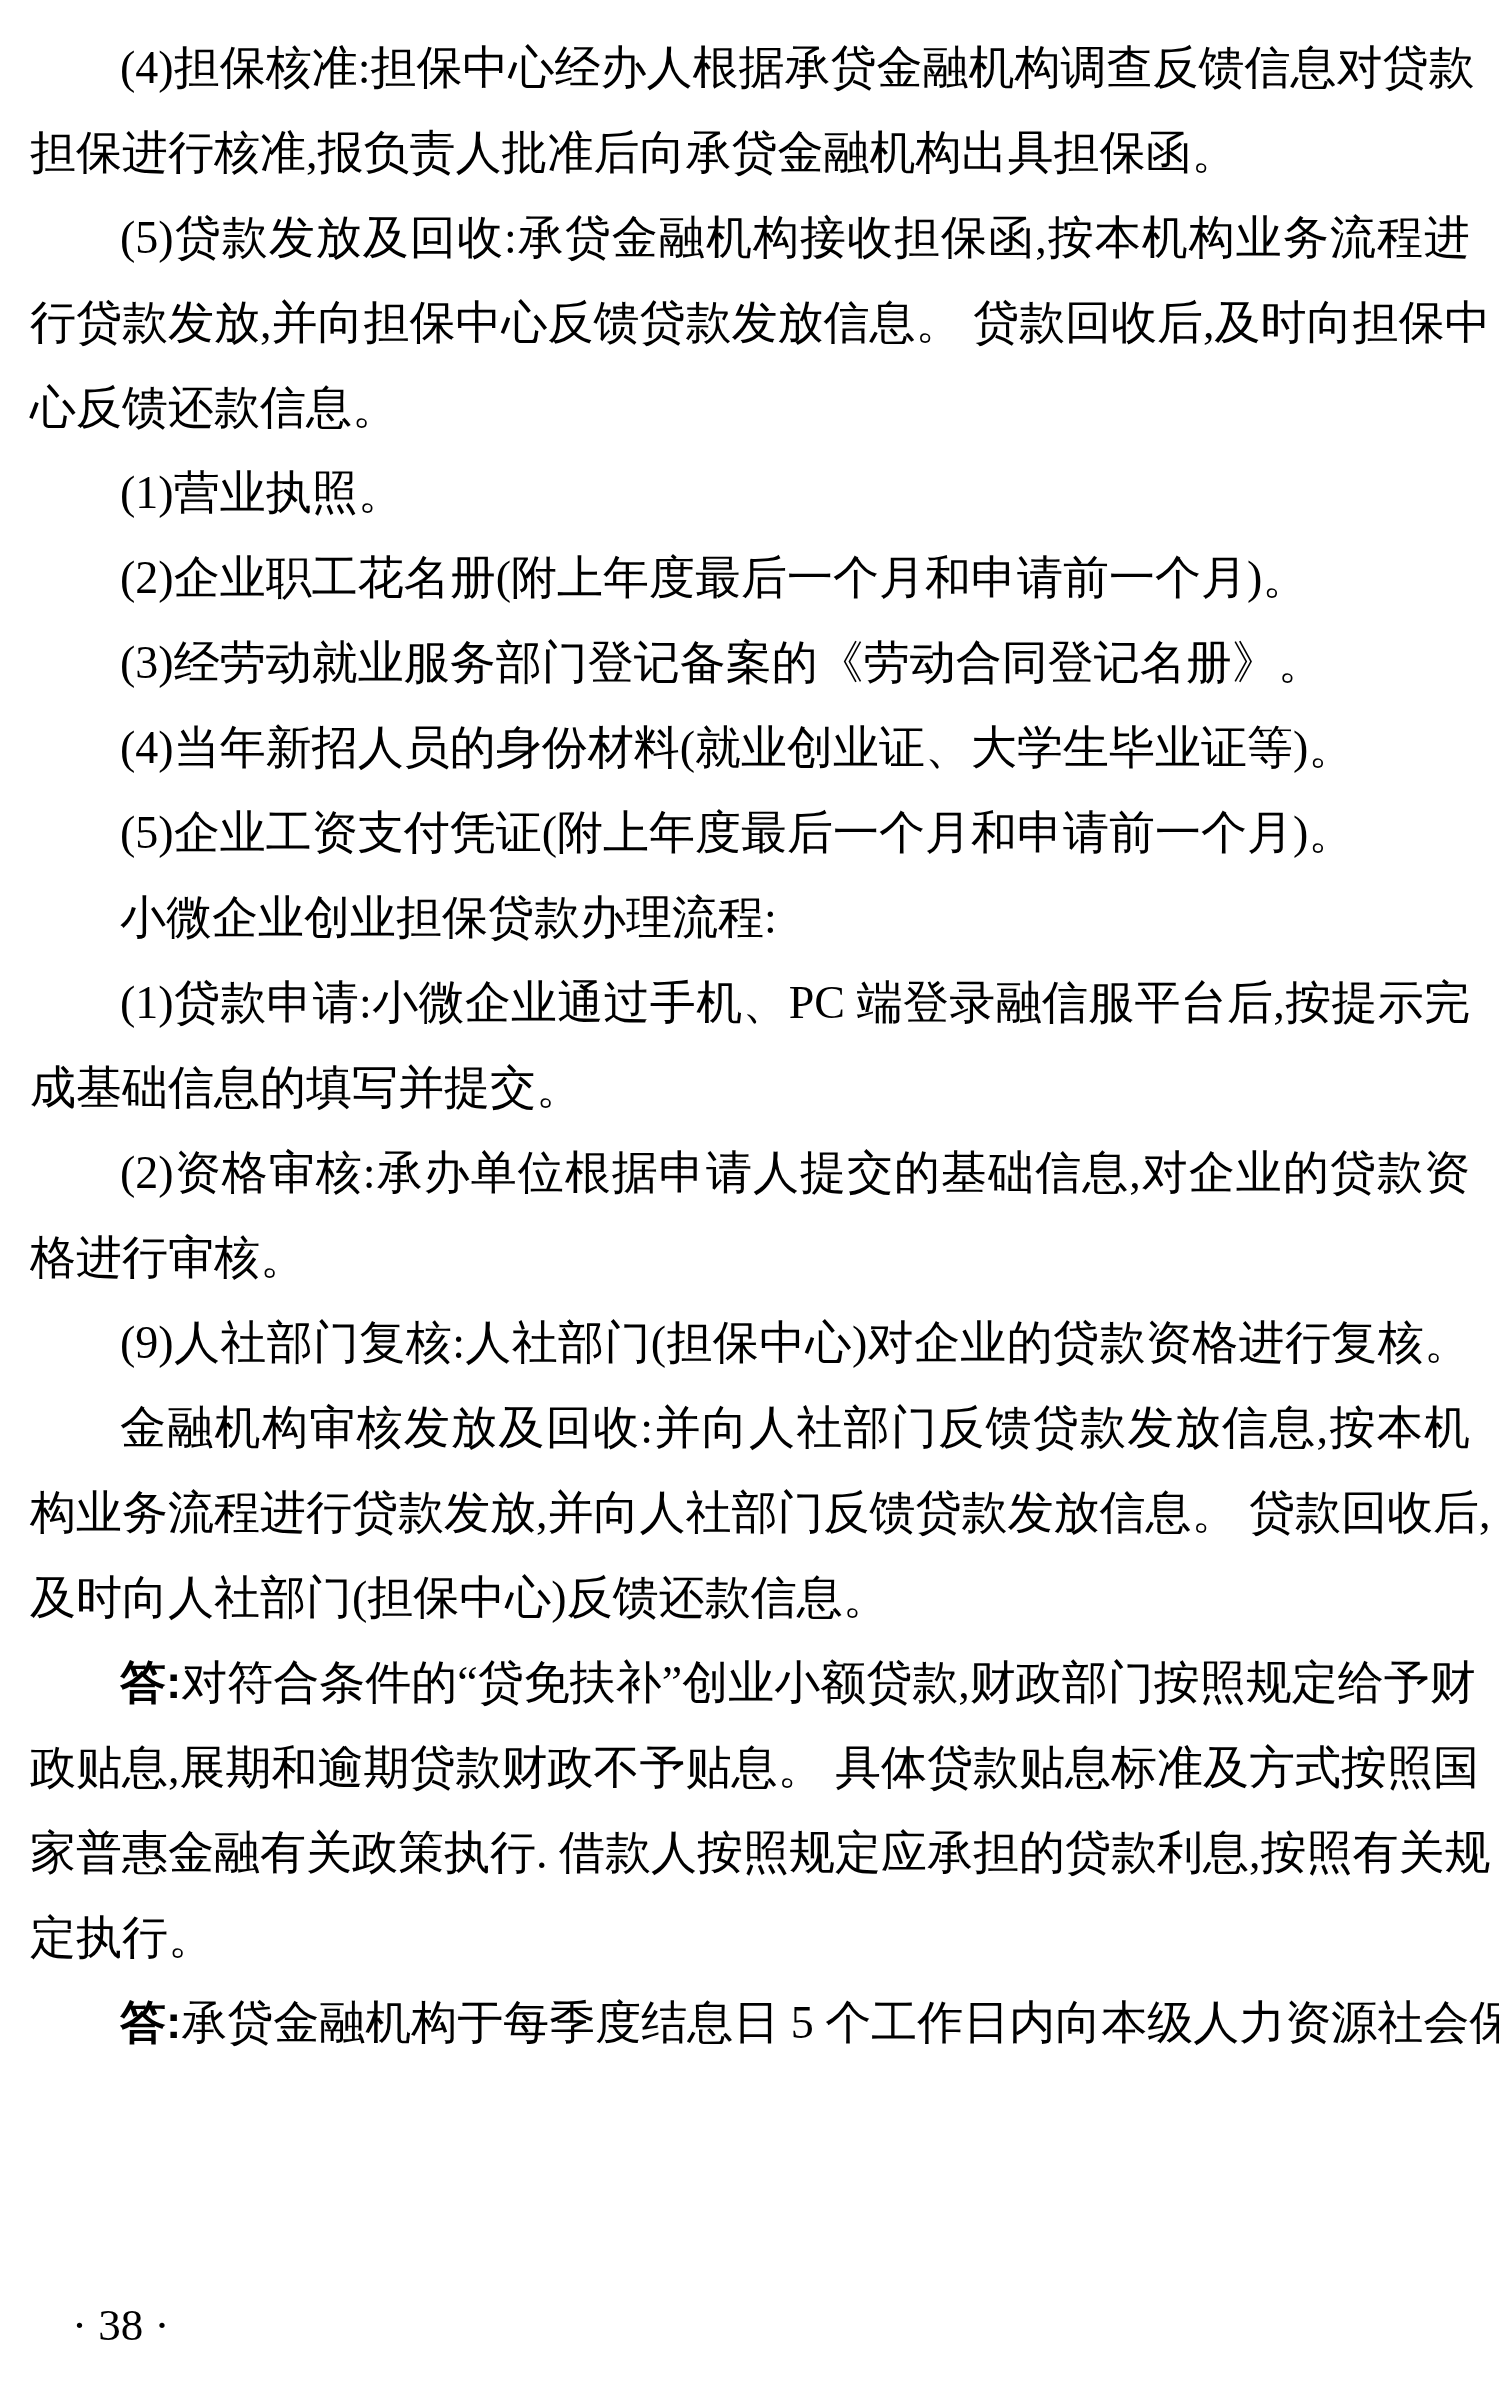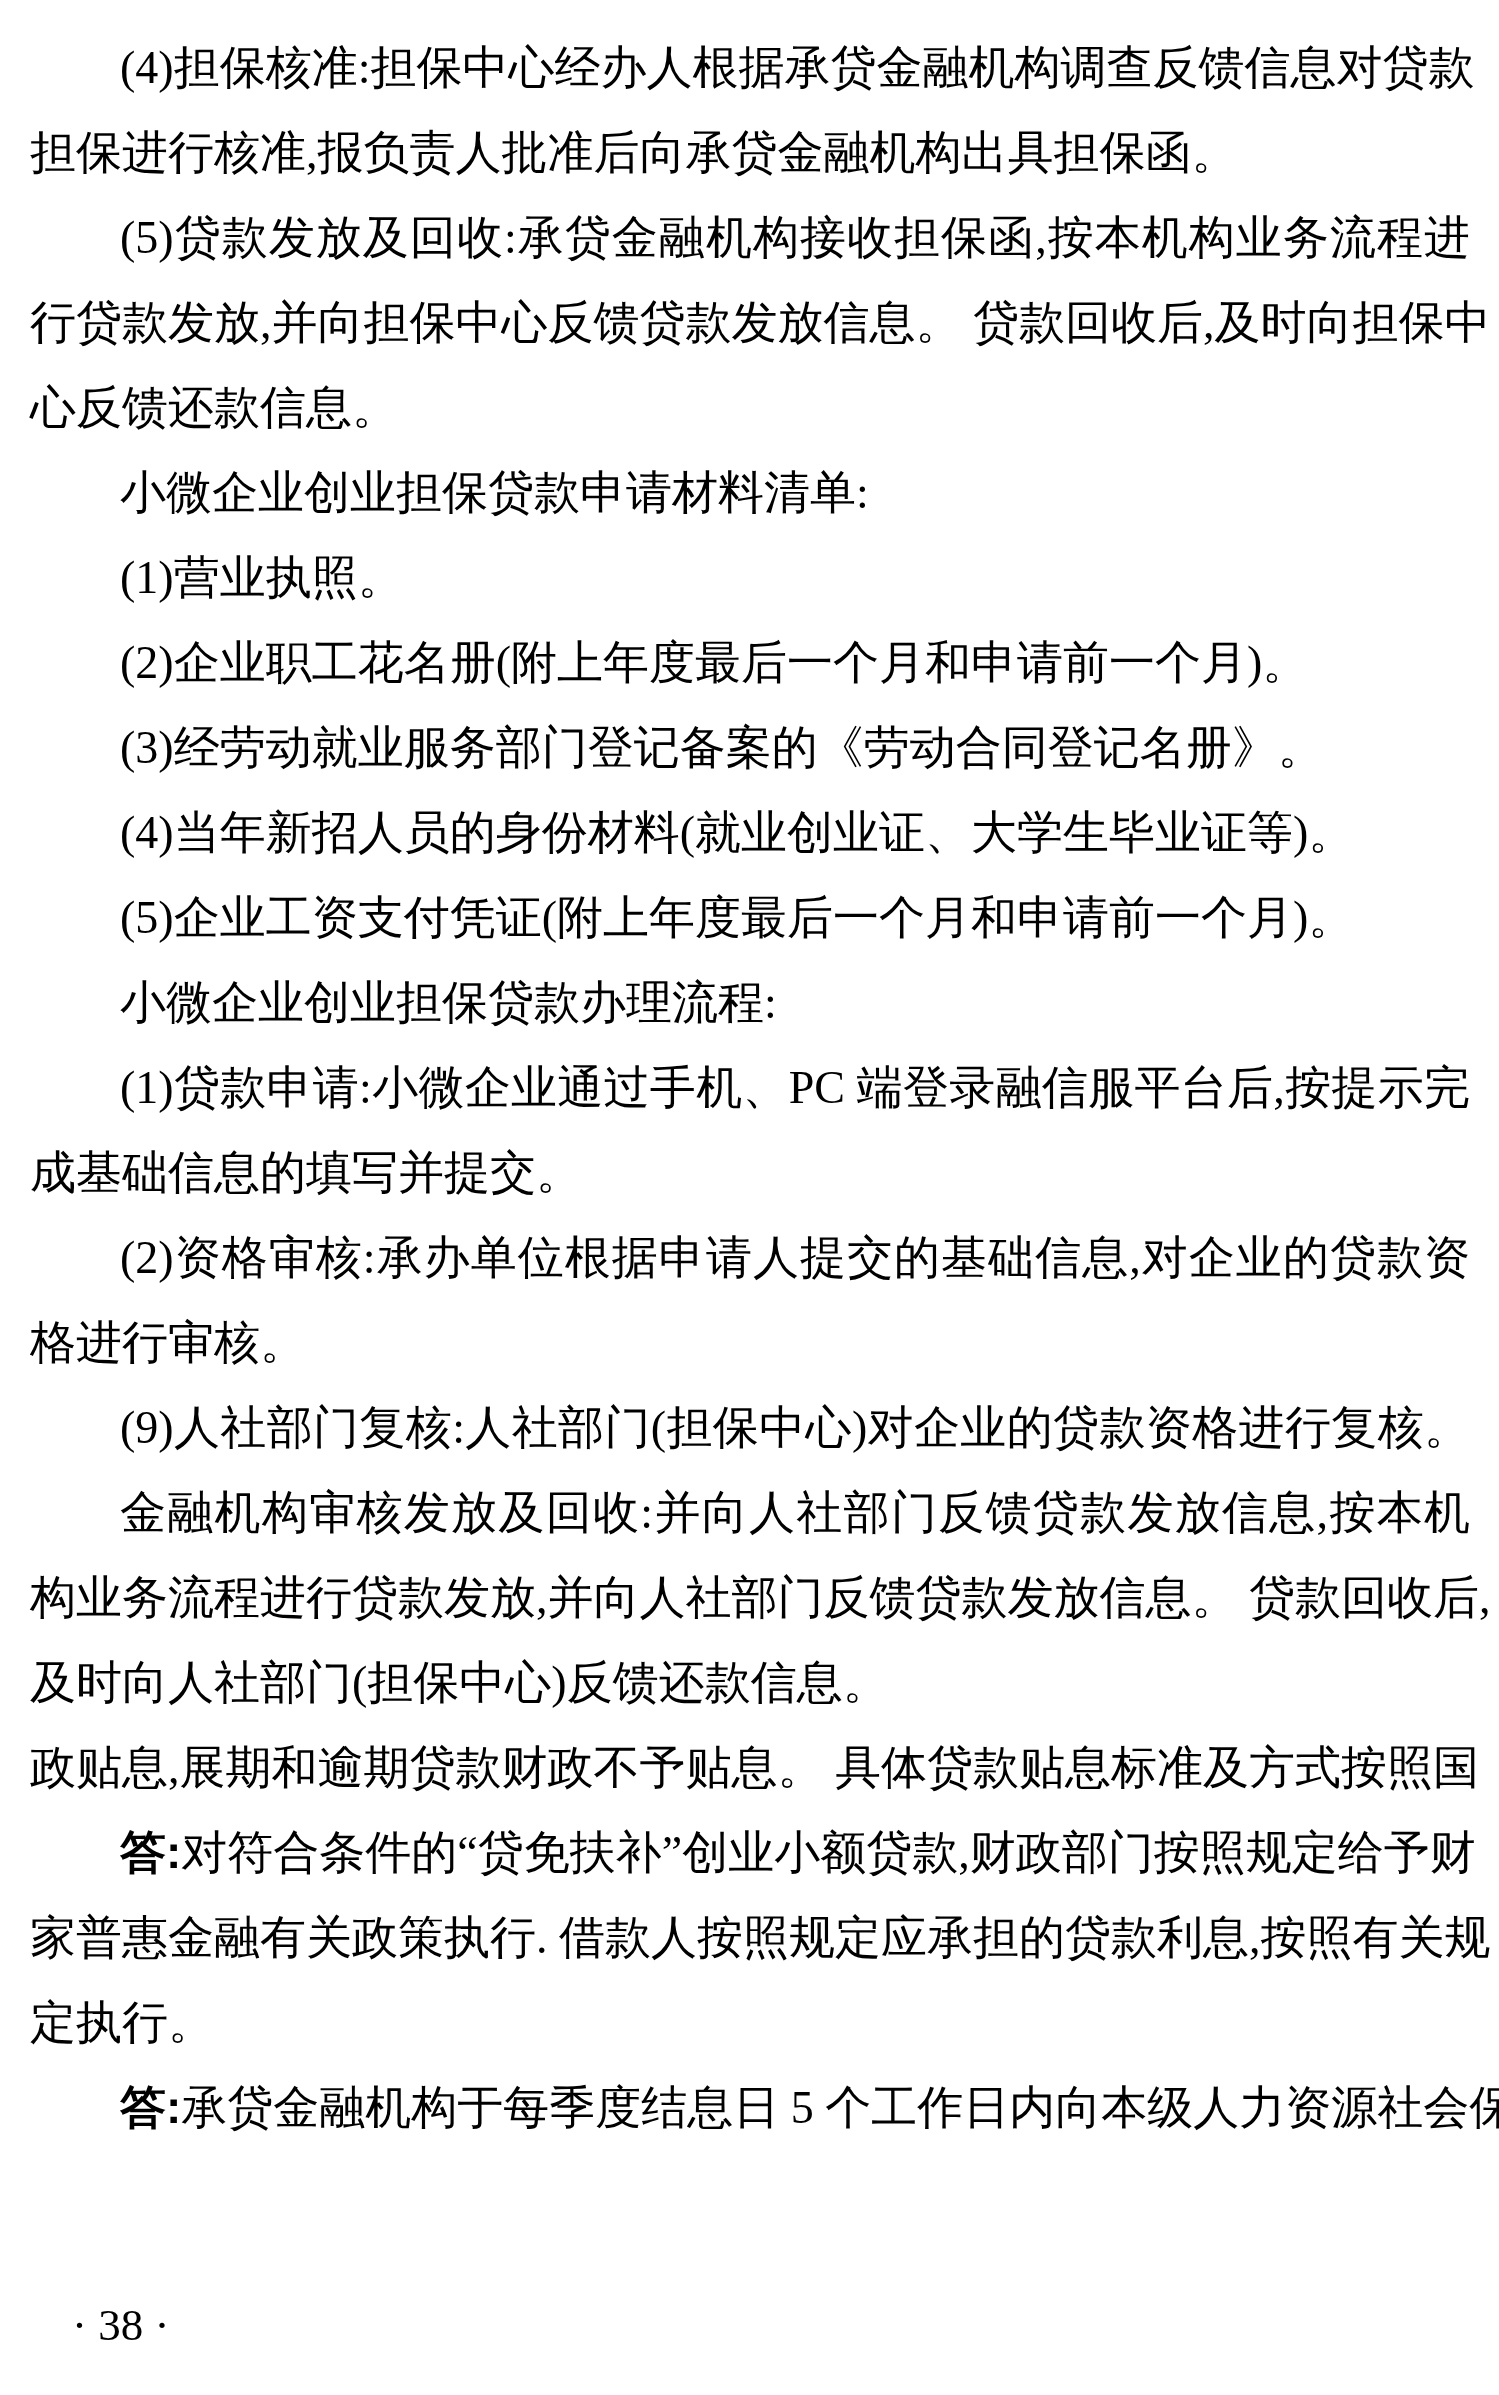--- a/index.html
+++ b/index.html
@@ -61,35 +61,34 @@
 </head>
 <body>
 
 <div class="page">
   <div class="doc" id="doc-body">
       <div class="line indent fill"><span class="s-normal">(4)担保核准:担保中心经办人根据承贷金融机构调查反馈信息对贷款</span></div>
       <div class="line"><span class="s-normal">担保进行核准,报负责人批准后向承贷金融机构出具担保函。</span></div>
       <div class="line indent fill"><span class="s-normal">(5)贷款发放及回收:承贷金融机构接收担保函,按本机构业务流程进</span></div>
       <div class="line fill"><span class="s-normal">行贷款发放,并向担保中心反馈贷款发放信息。 贷款回收后,及时向担保中</span></div>
       <div class="line"><span class="s-normal">心反馈还款信息。</span></div>
-      <div class="line indent"><span class="s-normal">小微企业创业担保贷款申请材料清单:</span></div>
       <div class="line indent"><span class="s-normal">(1)营业执照。</span></div>
       <div class="line indent"><span class="s-normal">(2)企业职工花名册(附上年度最后一个月和申请前一个月)。</span></div>
       <div class="line indent"><span class="s-normal">(3)经劳动就业服务部门登记备案的《劳动合同登记名册》。</span></div>
       <div class="line indent"><span class="s-normal">(4)当年新招人员的身份材料(就业创业证、大学生毕业证等)。</span></div>
       <div class="line indent"><span class="s-normal">(5)企业工资支付凭证(附上年度最后一个月和申请前一个月)。</span></div>
       <div class="line indent"><span class="s-normal">小微企业创业担保贷款办理流程:</span></div>
       <div class="line indent fill"><span class="s-normal">(1)贷款申请:小微企业通过手机、PC 端登录融信服平台后,按提示完</span></div>
       <div class="line"><span class="s-normal">成基础信息的填写并提交。</span></div>
       <div class="line indent fill"><span class="s-normal">(2)资格审核:承办单位根据申请人提交的基础信息,对企业的贷款资</span></div>
       <div class="line"><span class="s-normal">格进行审核。</span></div>
       <div class="line indent fill"><span class="s-normal">(9)人社部门复核:人社部门(担保中心)对企业的贷款资格进行复核。</span></div>
       <div class="line indent fill"><span class="s-normal">金融机构审核发放及回收:并向人社部门反馈贷款发放信息,按本机</span></div>
       <div class="line fill"><span class="s-normal">构业务流程进行贷款发放,并向人社部门反馈贷款发放信息。 贷款回收后,</span></div>
       <div class="line"><span class="s-normal">及时向人社部门(担保中心)反馈还款信息。</span></div>
+      <div class="line indent fill"><span class="s-bold">答:</span><span class="s-normal">对符合条件的“贷免扶补”创业小额贷款,财政部门按照规定给予财</span></div>
       <div class="line fill"><span class="s-normal">政贴息,展期和逾期贷款财政不予贴息。 具体贷款贴息标准及方式按照国</span></div>
-      <div class="line indent fill"><span class="s-bold">答:</span><span class="s-normal">对符合条件的“贷免扶补”创业小额贷款,财政部门按照规定给予财</span></div>
       <div class="line fill"><span class="s-normal">家普惠金融有关政策执行. 借款人按照规定应承担的贷款利息,按照有关规</span></div>
       <div class="line"><span class="s-normal">定执行。</span></div>
       <div class="line indent fill"><span class="s-bold">答:</span><span class="s-normal">承贷金融机构于每季度结息日 5 个工作日内向本级人力资源社会保</span></div>
     </div>
   <div class="pagenum">· 38 ·</div>
 </div>
 
 </body></html>

